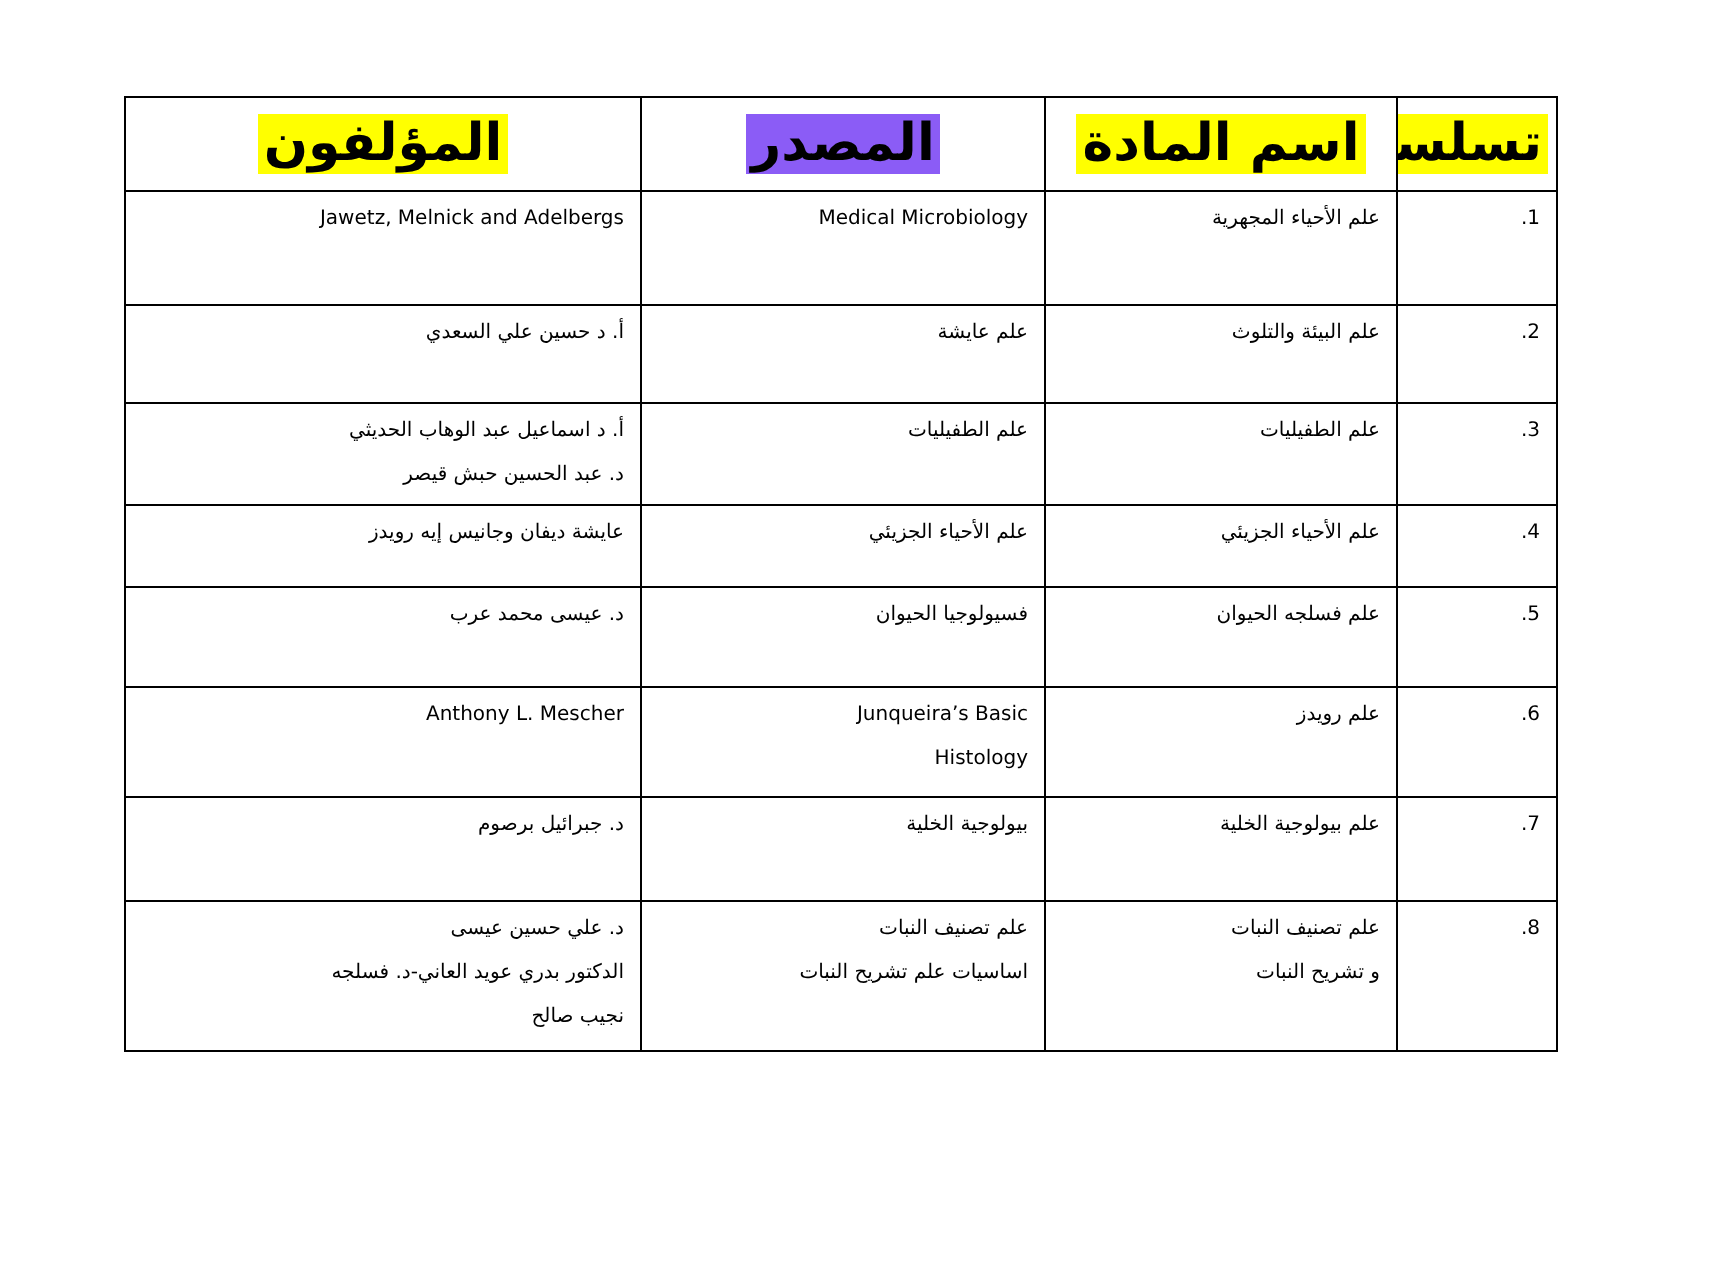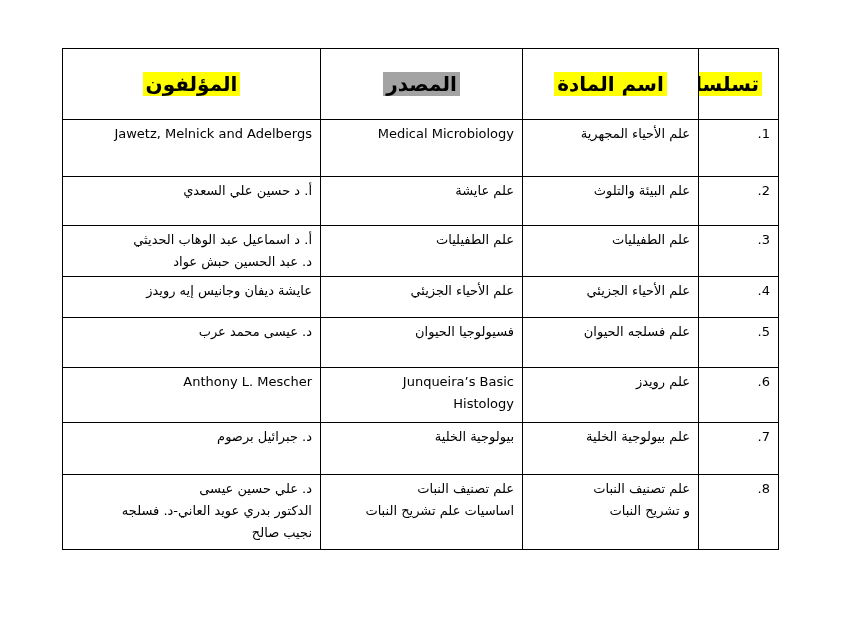--- a/index.html
+++ b/index.html
@@ -30,35 +30,35 @@
     direction: rtl;
   }
   table.books th,
   table.books td {
     border: 1.5px solid #000000;
     vertical-align: top;
     overflow: hidden;
   }
   table.books thead th {
     height: 38px;
-    padding: 16px;
+    padding: 4px;
     text-align: center;
     vertical-align: middle;
     font-weight: bold;
-    font-size: 20px;
+    font-size: 26px;
     font-family: "DejaVu Sans", sans-serif;
   }
   .hl {
     background: #ffff00;
     padding: 0 3px;
     display: inline-block;
   }
   table.books td {
     padding: 3px 8px;
-    font-size: 13px;
+    font-size: 10px;
     line-height: 22px;
     text-align: right;
   }
   td.seq-cell {
     direction: ltr;
     text-align: center;
     padding: 3px 4px;
   }
   .line {
     white-space: nowrap;
@@ -86,21 +86,21 @@
     </colgroup>
     <thead>
       <tr>
         <th>
           <span class="hl" style="background: rgb(255, 255, 0); text-align: right;">تسلسل</span>
         </th>
         <th>
           <span class="hl" style="background: rgb(255, 255, 0); text-align: right;">اسم المادة</span>
         </th>
         <th>
-          <span class="hl" style="background: #a3a3a3;">المصدر</span>
+          <span class="hl" style="background: #8b5cf6;">المصدر</span>
         </th>
         <th>
           <span class="hl" style="background: rgb(255, 255, 0);">المؤلفون</span>
         </th>
       </tr>
     </thead>
     <tbody>
         <tr>
           <td class="seq-cell"><span>.1</span></td>
           <td class="subject-cell">
@@ -128,21 +128,21 @@
         <tr>
           <td class="seq-cell"><span>.3</span></td>
           <td class="subject-cell">
             <div class="line">علم الطفيليات</div>
           </td>
           <td class="source-cell">
             <div class="line">علم الطفيليات</div>
           </td>
           <td class="authors-cell">
             <div class="line">أ. د اسماعيل عبد الوهاب الحديثي</div>
-            <div class="line">د. عبد الحسين حبش عواد</div>
+            <div class="line">د. عبد الحسين حبش قيصر</div>
           </td>
         </tr>
         <tr>
           <td class="seq-cell"><span>.4</span></td>
           <td class="subject-cell">
             <div class="line">علم الأحياء الجزيئي</div>
           </td>
           <td class="source-cell">
             <div class="line">علم الأحياء الجزيئي</div>
           </td>

